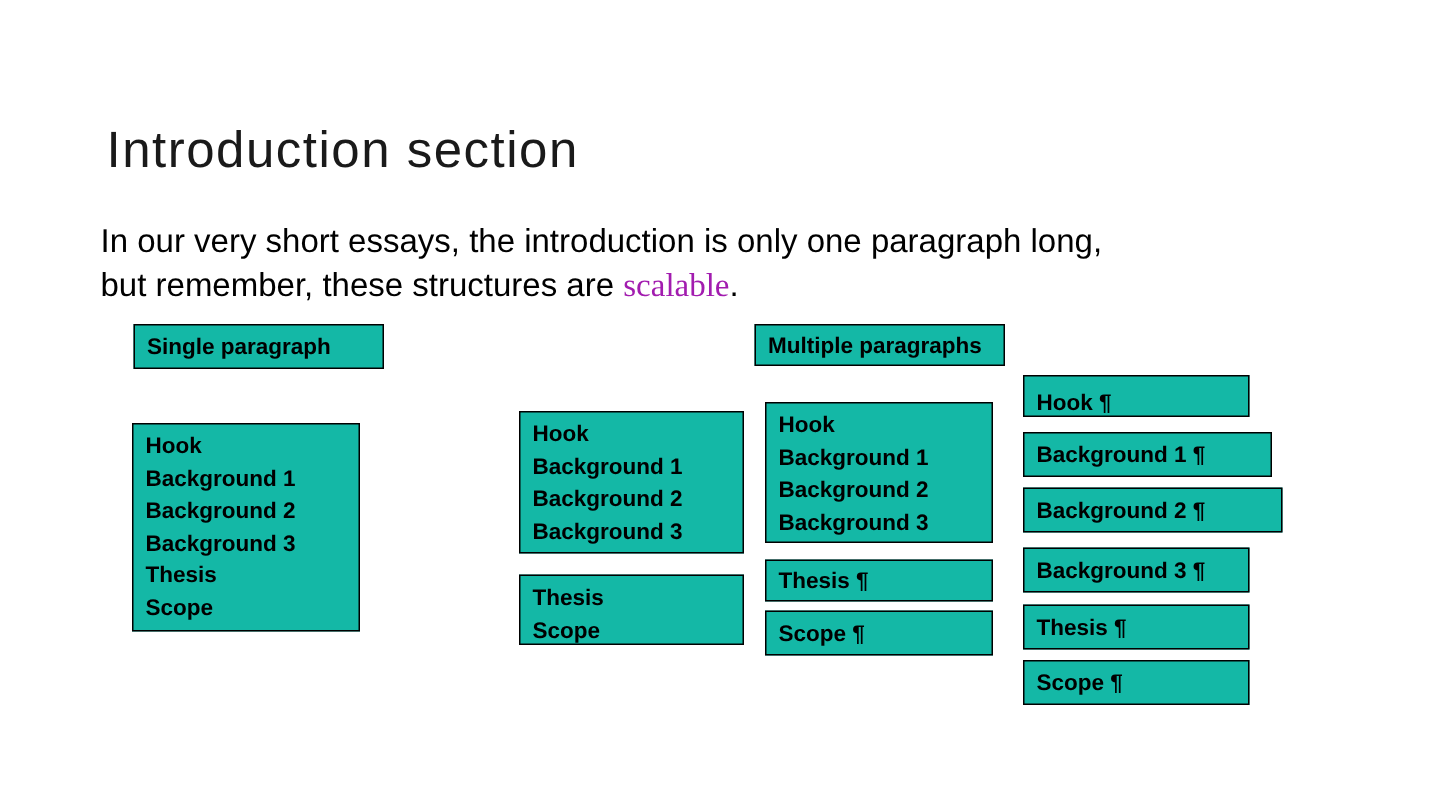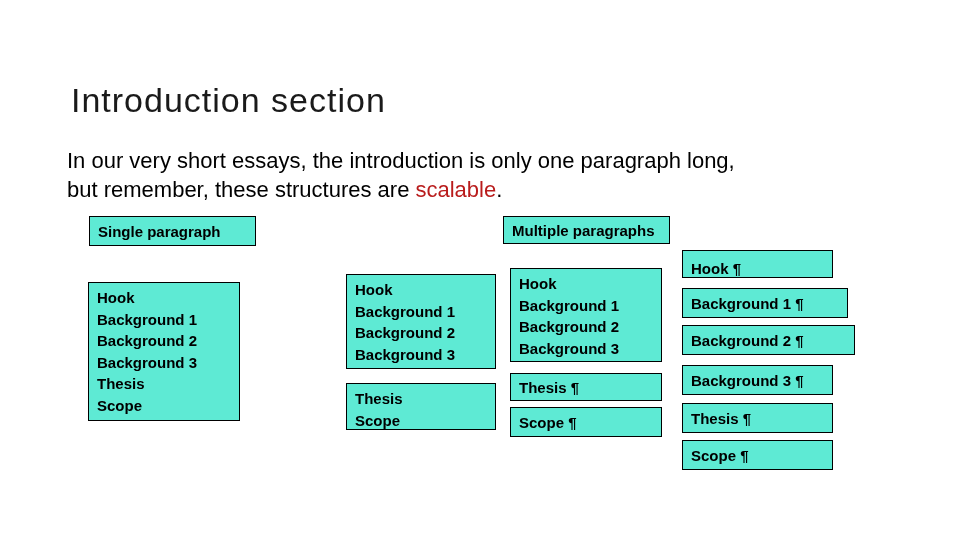--- a/index.html
+++ b/index.html
@@ -29,21 +29,21 @@
     top: 146px;
     font-size: 22px;
     line-height: 29px;
     color: #000000;
     white-space: nowrap;
   }
   .box {
     position: absolute;
     box-sizing: border-box;
     border: 1.5px solid #000000;
-    background: #5eead4;
+    background: #14b8a6;
     font-size: 15px;
     font-weight: 700;
     color: #000000;
   }
   .label-box, .single-line {
     display: flex;
     align-items: center;
     padding-left: 8px;
     white-space: nowrap;
     overflow: hidden;
@@ -77,21 +77,21 @@
 </style>
 </head>
 <body>
 
 <div class="slide">
 
   <h1 class="slide-title">Introduction section</h1>
 
   <div class="body-text">
     <div>In our very short essays, the introduction is only one paragraph long,</div>
-    <div><span>but remember, these structures are </span><span style="color: #b91c1c;">scalable</span><span>.</span></div>
+    <div><span>but remember, these structures are </span><span style="color: #a21caf; font-family: Liberation Serif, serif;">scalable</span><span>.</span></div>
   </div>
 
   <div class="box label-box single-label">
     <span>Single paragraph</span>
   </div>
 
   <div class="box label-box multiple-label">
     <span>Multiple paragraphs</span>
   </div>
 

